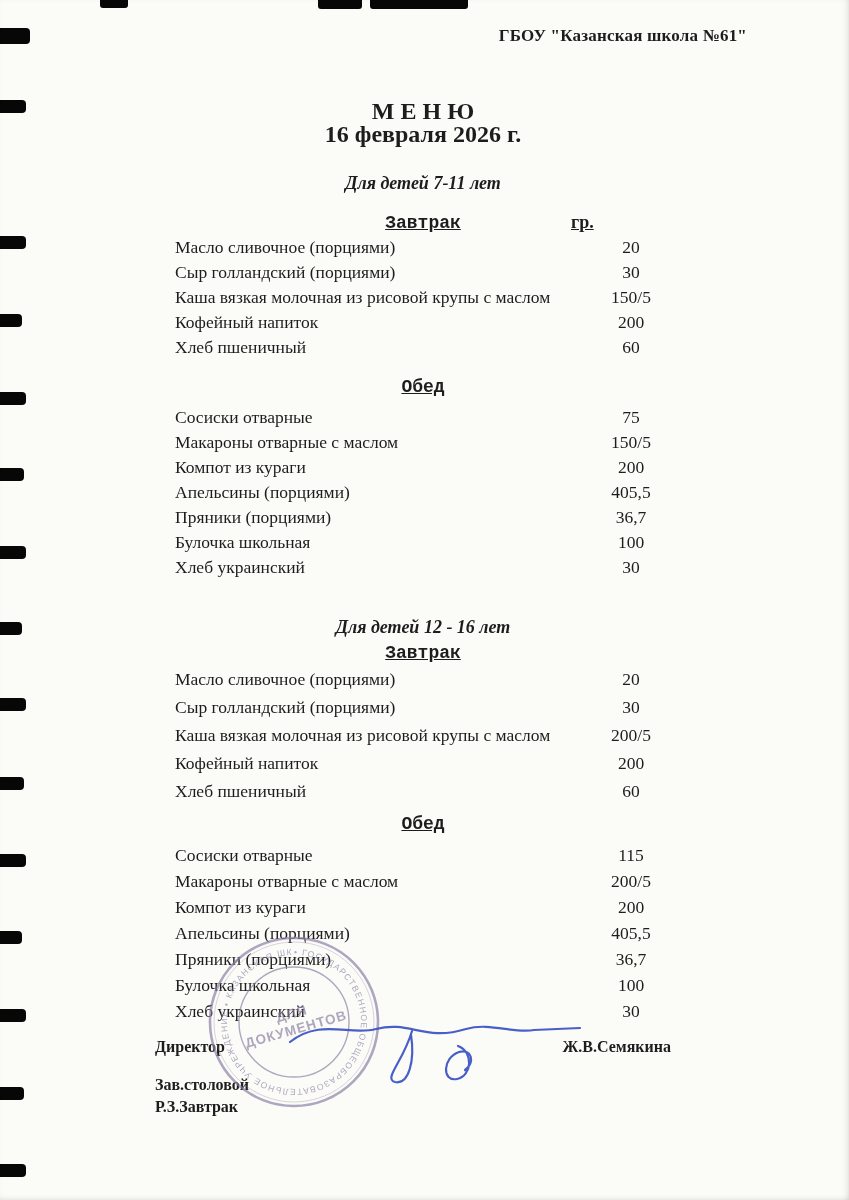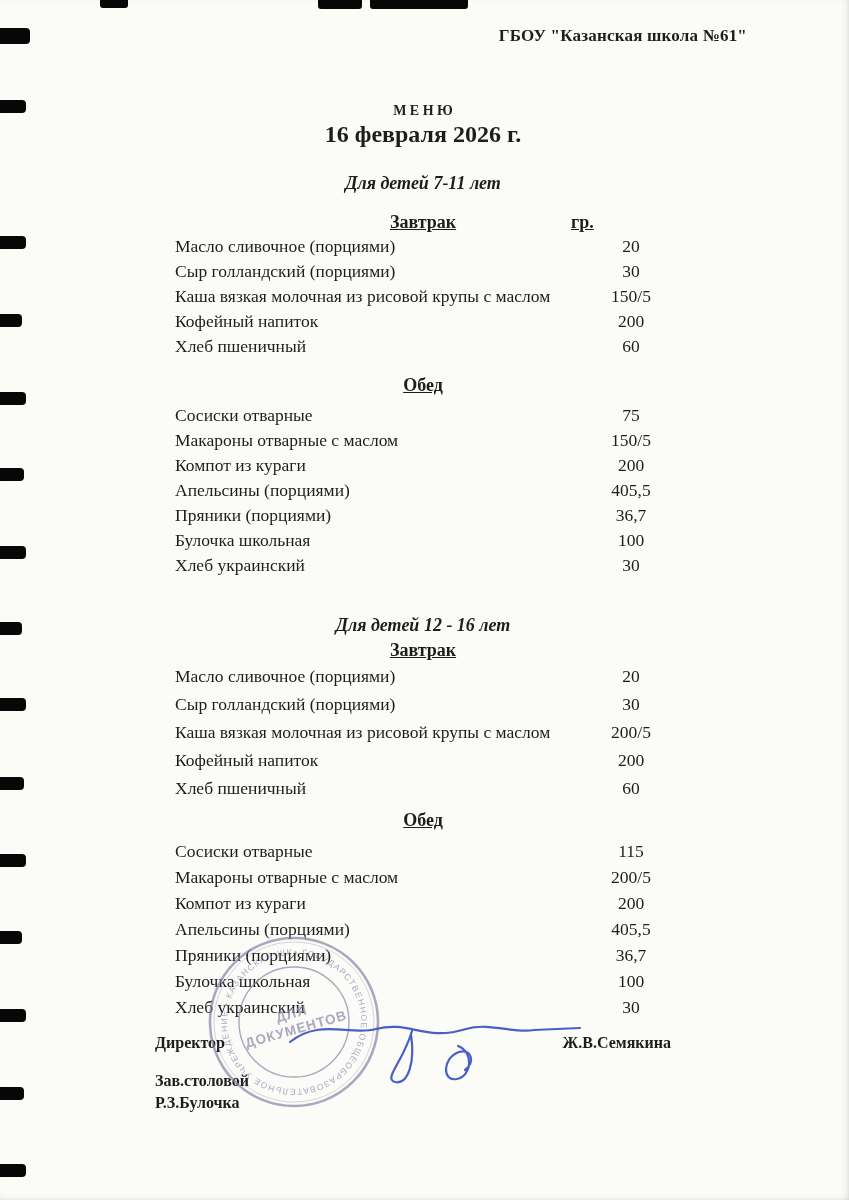--- a/index.html
+++ b/index.html
@@ -18,28 +18,28 @@
   .mark { position:absolute; left:0; width:26px; height:13px; background:#070707; border-radius:0 4px 4px 0; }
   .tmark { position:absolute; top:0; height:8px; background:#070707; border-radius:0 0 3px 3px; }
 
   .school-header {
     position:absolute; top:26px; right:102px;
     font-weight:bold; font-size:17px; letter-spacing:.2px;
   }
 
   .content { position:absolute; left:155px; top:100px; width:536px; }
 
-  .doc-title   { text-align:center; font-weight:bold; font-size:14px; line-height:22px; }
+  .doc-title   { text-align:center; font-weight:bold; font-size:24px; line-height:22px; }
   .doc-date    { text-align:center; font-weight:bold; font-size:24px; line-height:24px; }
   .age-group   { text-align:center; font-weight:bold; font-style:italic; font-size:18px; line-height:22px; }
   .age-group.first  { margin-top:26px; }
   .age-group.second { margin-top:36px; }
 
   .meal-header { position:relative; text-align:center; font-size:18px; line-height:24px; }
-  .meal-header .meal-name { font-weight:bold; text-decoration:underline; }
+  .meal-header .meal-name { font-weight:bold; text-decoration:underline;font-family:Liberation Mono, monospace; }
   .meal-header .col-header {
     position:absolute; right:0; top:0; width:120px; text-align:left;
     font-weight:bold; text-decoration:underline;
   }
   .mh1 { margin-top:16px; }
   .mh-obed1 { margin-top:14px; margin-bottom:6px; }
   .mh-zavtrak2 { margin-top:2px; }
   .mh-obed2 { margin-top:6px; margin-bottom:6px; }
 
   .items { width:100%; }
@@ -220,21 +220,21 @@
         </div>
     </div>
 
     <div class="sig-block">
       <div class="sig-row">
         <span class="sig-role">Директор</span>
         <span class="sig-name">Ж.В.Семякина</span>
       </div>
       <div class="sig-row">
         <span class="sig-role">Зав.столовой</span>
-        <span class="sig-name">Р.З.Булочка</span>
+        <span class="sig-name">Р.З.Завтрак</span>
       </div>
     </div>
 
   </div>
 
   <svg class="stamp" width="188" height="188" viewBox="0 0 188 188">
     <g opacity="0.68">
       <circle cx="94" cy="94" r="84" fill="none" stroke="#8b7fa3" stroke-width="2.6"></circle>
       <circle cx="94" cy="94" r="80" fill="none" stroke="#8b7fa3" stroke-width="0.8" opacity="0.6"></circle>
       <circle cx="94" cy="94" r="55" fill="none" stroke="#8b7fa3" stroke-width="1.4"></circle>

